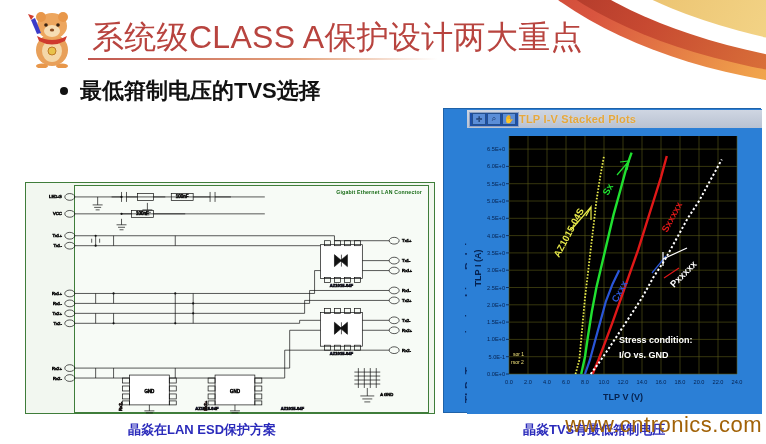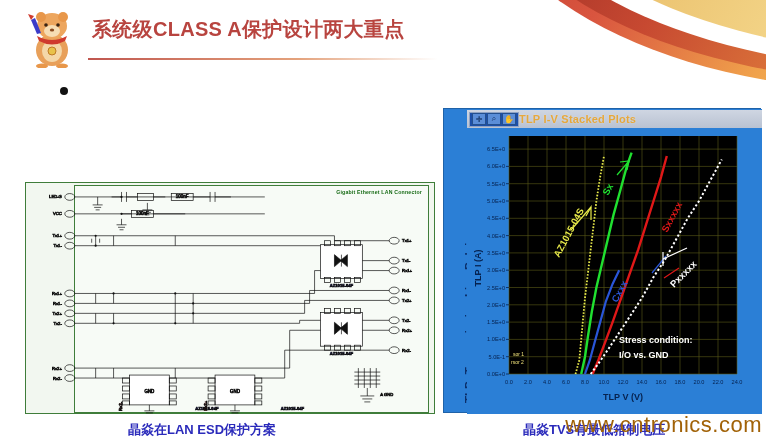--- a/index.html
+++ b/index.html
@@ -48,21 +48,21 @@
     border-radius: 0 0 0 100%;
     background: linear-gradient(120deg,#e4b25a 0%, #f3d487 60%, #fdf0c6 100%);
   }
 
   
   .mascot { position: absolute; left: 25px; top: 6px; width: 54px; height: 62px; }
 
   
   .title {
     position: absolute; left: 92px; top: 16px;
-    font-size: 20px; font-weight: bold;
+    font-size: 32px; font-weight: normal;
     color: #b8443f;
     letter-spacing: .3px;
     white-space: nowrap;
   }
   .title-rule {
     position: absolute; left: 88px; top: 58px;
     width: 350px; height: 2px;
     background: linear-gradient(90deg,#c0564f 0%, #e4a27c 60%, #ffffff 100%);
   }
 
@@ -209,20 +209,21 @@
     <ellipse cx="17" cy="60" rx="6" ry="2.6" fill="#e8974a"></ellipse>
     <ellipse cx="37" cy="60" rx="6" ry="2.6" fill="#e8974a"></ellipse>
   </svg>
 
   <div class="title">系统级CLASS A保护设计两大重点</div>
   <div class="title-rule"></div>
 
   <div class="bullets">
     <div class="bullet">
       <span class="dot"></span>
+      <span>最低箝制电压的TVS选择</span>
     </div>
   </div>
 
   <div class="circuit">
     <div class="circuit-inner">
       <div class="conn-title">Gigabit Ethernet LAN Connector</div>
     </div>
 
     <svg class="svgwrap" viewBox="0 0 410 232">
       <g stroke="#111" stroke-width="0.7" fill="none">

